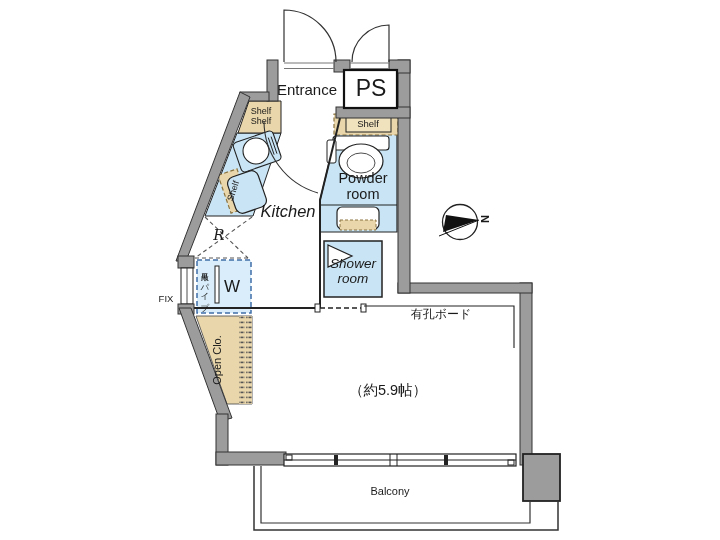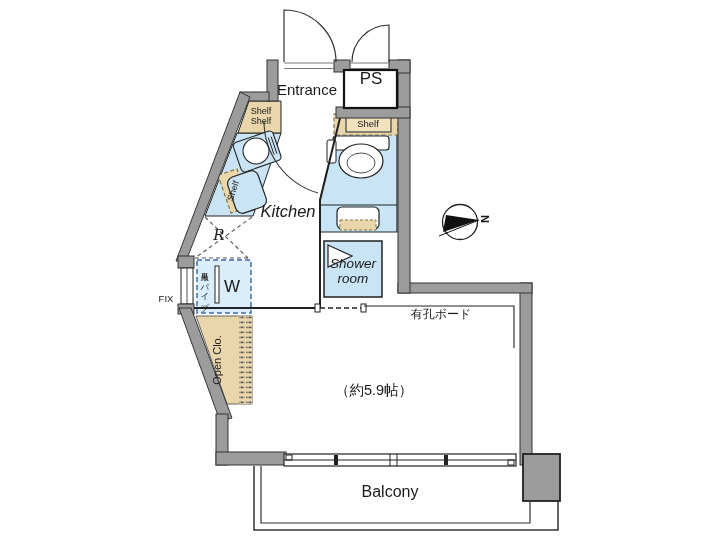--- a/index.html
+++ b/index.html
@@ -120,28 +120,29 @@
     <polyline points="261,466 261,523 530,523 530,502" fill="none" stroke="#333" stroke-width="1.2"></polyline>
 
     <g>
       <circle cx="460" cy="222" r="17.5" fill="#fff" stroke="#222" stroke-width="1.3"></circle>
       <polygon points="443,232 479,220 446,215" fill="#111"></polygon>
       <line x1="479" y1="220" x2="439" y2="236" stroke="#111" stroke-width="1"></line>
     </g>
   </svg>
 
   <div class="lbl" style="left:307px;top:90px;font-size:15px;">Entrance</div>
-  <div class="lbl" style="left:371px;top:79px;font-size:17px;">PS</div>
+  <div class="lbl" style="left:371px;top:88px;font-size:23px;">PS</div>
   <div class="lbl wrap2" style="left:261px;top:117px;font-size:9px;width:40px;">Shelf Shelf</div>
   <div class="lbl" style="left:288px;top:212px;font-size:16.5px;font-style:italic;">Kitchen</div>
   <div class="lbl rot-kitchen-shelf" style="left:234px;top:191px;font-size:9px;">Shelf</div>
+  <div class="lbl wrap2" style="left:363px;top:187px;font-size:14.5px;width:66px;">Powder room</div>
   <div class="lbl" style="left:368px;top:124px;font-size:9.5px;">Shelf</div>
   <div class="lbl serif-it" style="left:219px;top:235px;font-size:15px;">R</div>
   <div class="lbl" style="left:166px;top:299px;font-size:9.5px;">FIX</div>
   <div class="lbl vert-jp" style="left:205px;top:286px;font-size:8.5px;">天吊りパイプ</div>
   <div class="lbl" style="left:232px;top:287px;font-size:17px;">W</div>
   <div class="lbl rot-open-clo" style="left:218px;top:360px;font-size:11px;">Open Clo.</div>
   <div class="lbl wrap2" style="left:353px;top:272px;font-size:13.5px;width:60px;font-style:italic;">Shower room</div>
   <div class="lbl" style="left:441px;top:314px;font-size:12px;">有孔ボード</div>
-  <div class="lbl" style="left:374px;top:391px;font-size:14.5px;">（約5.9帖）</div>
-  <div class="lbl" style="left:390px;top:492px;font-size:16px;">Balcony</div>
+  <div class="lbl" style="left:388px;top:391px;font-size:14.5px;">（約5.9帖）</div>
+  <div class="lbl" style="left:390px;top:492px;font-size:11px;">Balcony</div>
   <div class="lbl rot-compass-n" style="left:484px;top:219px;font-size:11px;font-weight:bold;">N</div>
 </div>
 
 </body></html>

